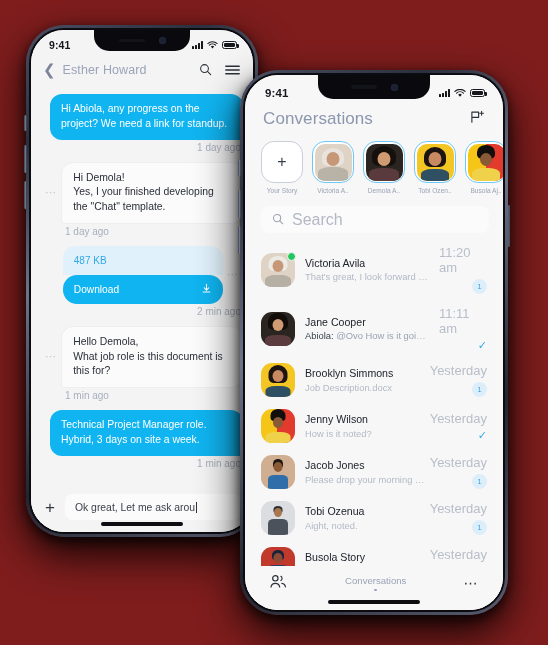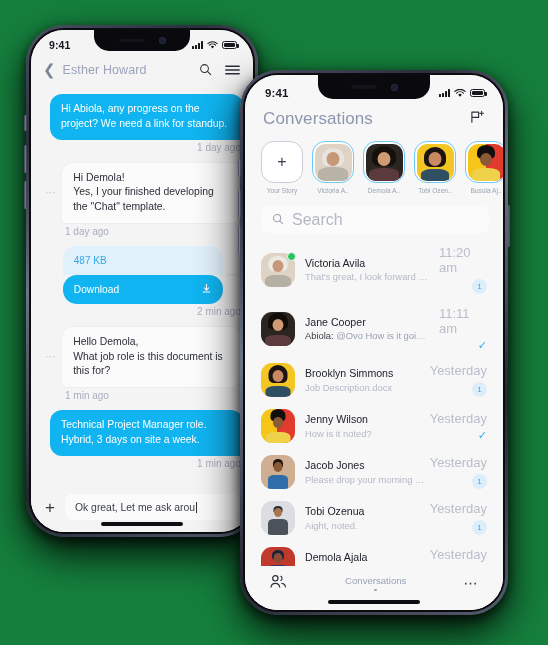--- a/index.html
+++ b/index.html
@@ -2,21 +2,21 @@
 <html><head>
 <meta charset="utf-8">
 <style>
   * { box-sizing: border-box; margin: 0; padding: 0; }
   html, body {
     width: 548px; height: 645px;
     background: #000000;
     font-family: "Liberation Sans", sans-serif;
     overflow: hidden;
   }
-  .stage { position: relative; width: 548px; height: 645px; background: #15803d; }
+  .stage { position: relative; width: 548px; height: 645px; background: #7f1d1d; }
 
   
   .phone {
     position: absolute;
     border-radius: 38px;
     background: linear-gradient(145deg, #4a4f63 0%, #2c2f3d 18%, #6d7488 40%, #23252f 70%, #575c70 100%);
     padding: 3px;
     box-shadow: 0 18px 40px rgba(0,0,0,0.85), 0 4px 12px rgba(0,0,0,0.7);
   }
   .phone-inner {
@@ -566,21 +566,21 @@
               <div class="avatar">
                 <div class="face">
                     <div class="bgc" style="background:#c0392b"></div>
                   <div class="hair" style="width:12px;height:10px;top:3px;background:#16233b"></div>
                   <div class="head" style="width:9px;height:10px;top:6px;background:#8a4a34"></div>
                   <div class="body" style="width:22px;height:16px;bottom:0;background:#2b3a6b;border-radius:30% 30% 0 0"></div>
                   </div>
               </div>
             </div>
             <div class="conv-mid">
-              <div class="conv-name">Demola Ajala</div>
+              <div class="conv-name">Busola Story</div>
               <div class="conv-prev">Aight, this</div>
             </div>
             <div class="conv-right">
               <div class="conv-time">Yesterday</div>
               <div class="badge">1</div>
             </div>
           </div>
 
         </div>
 

